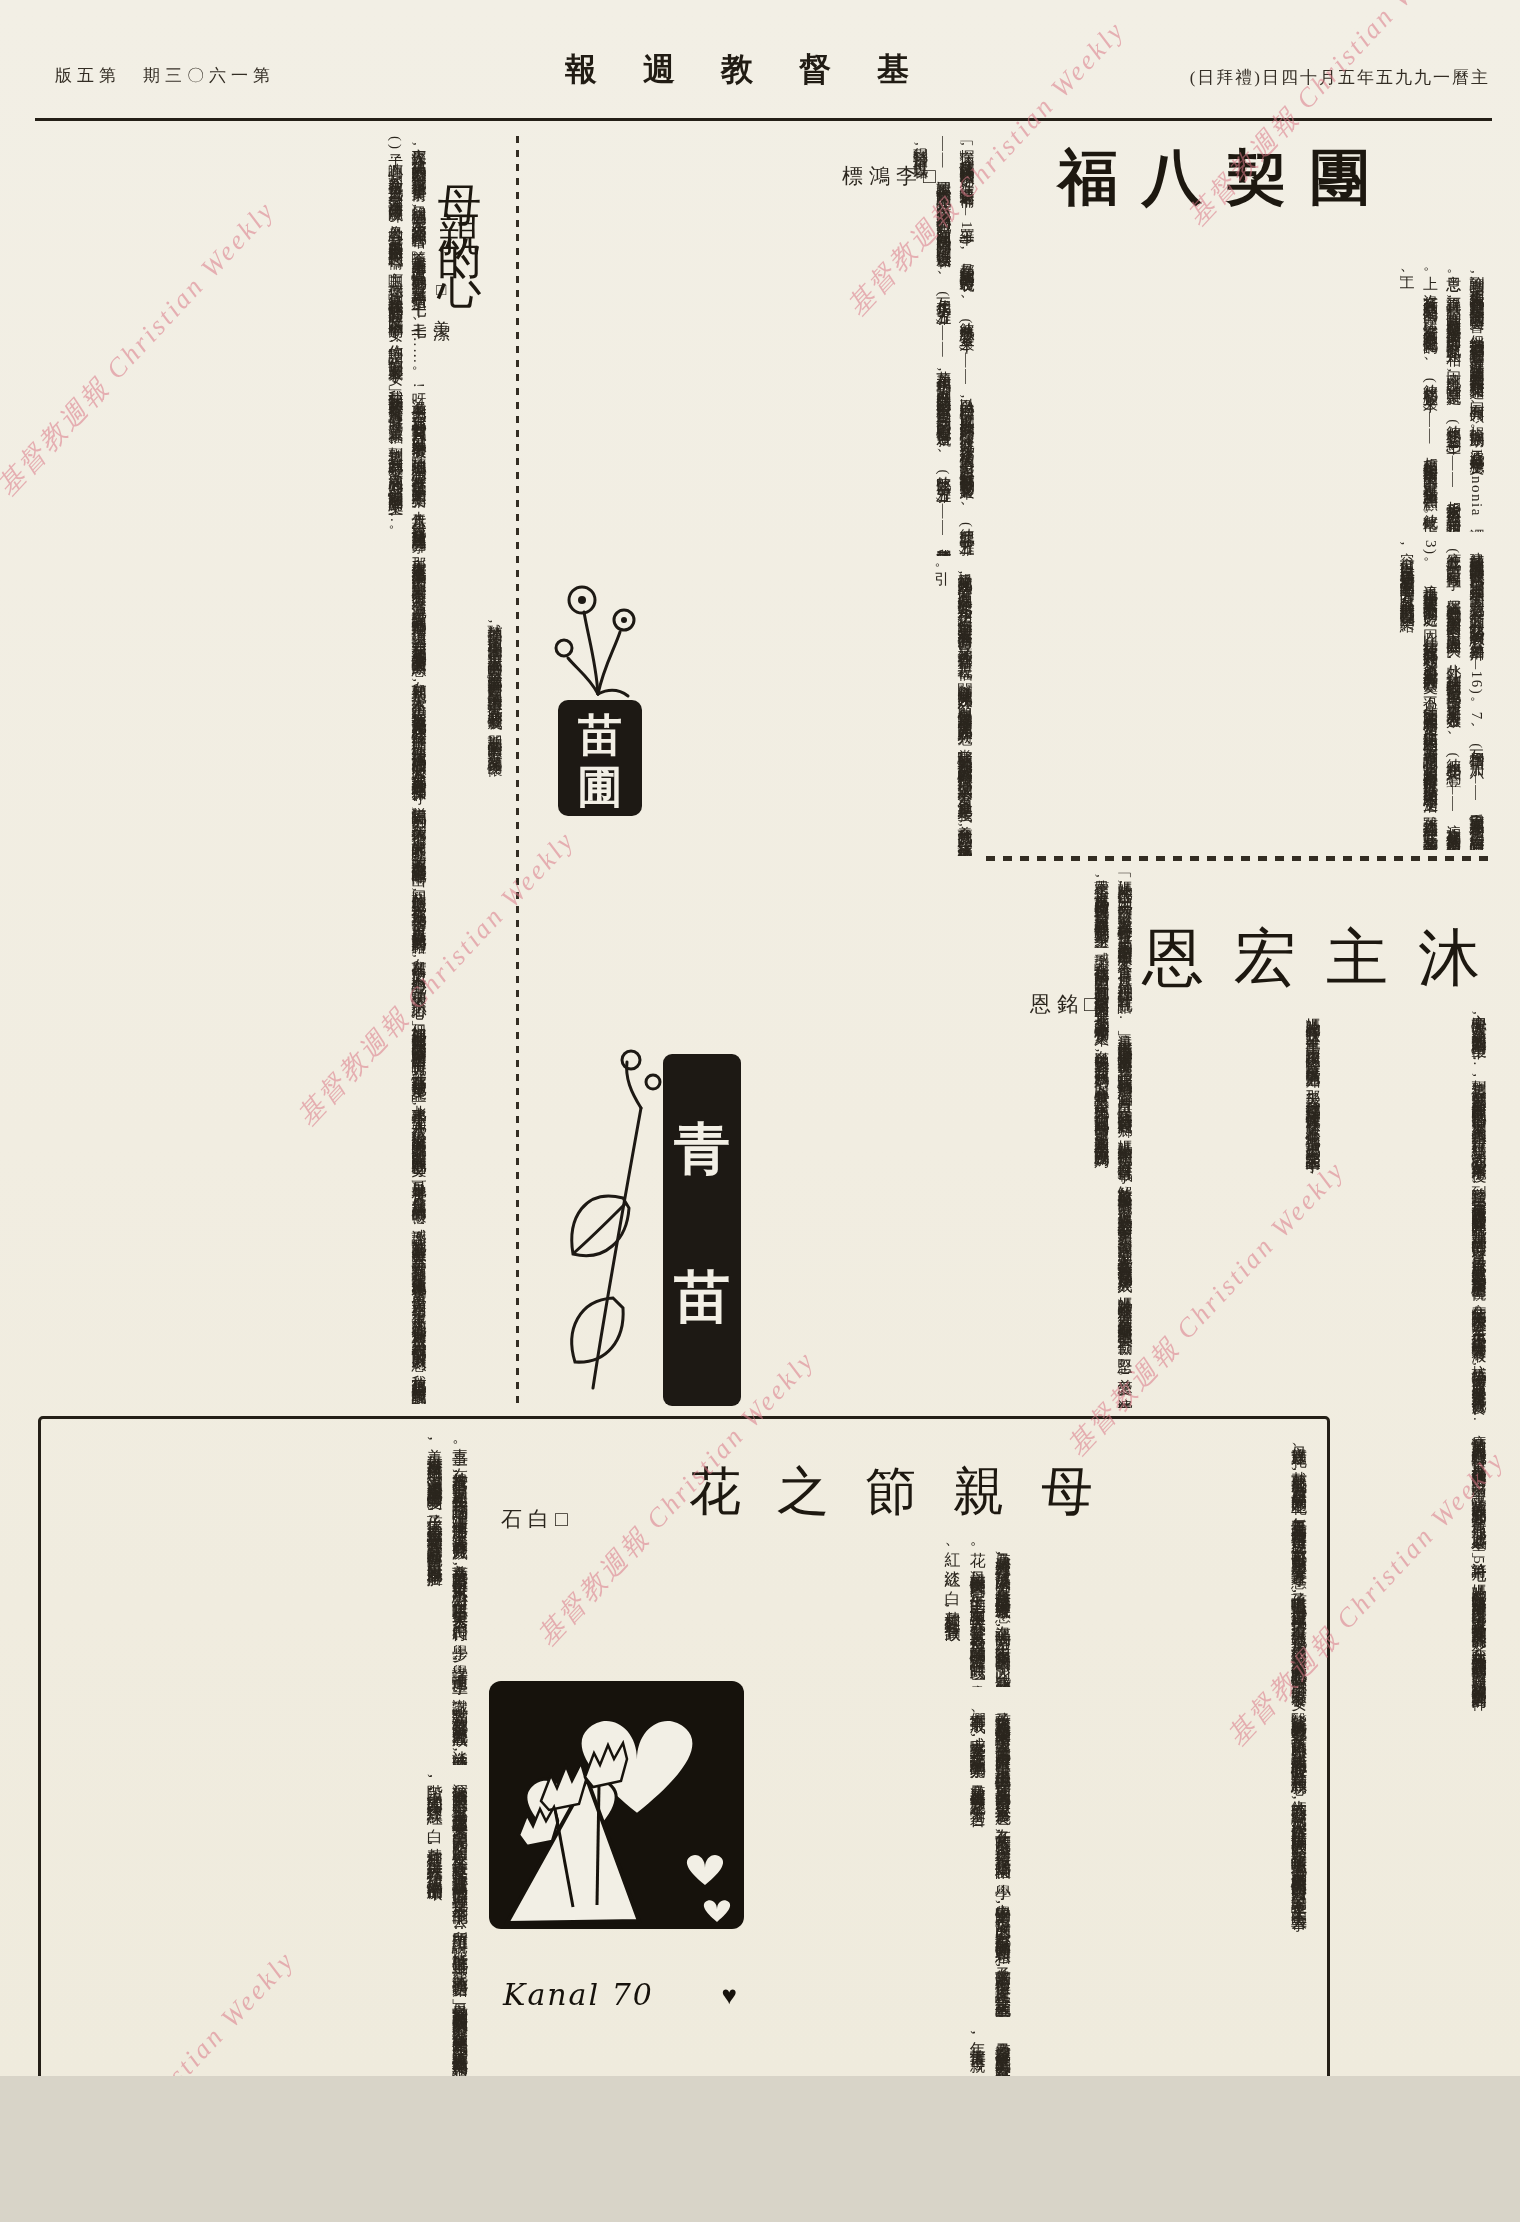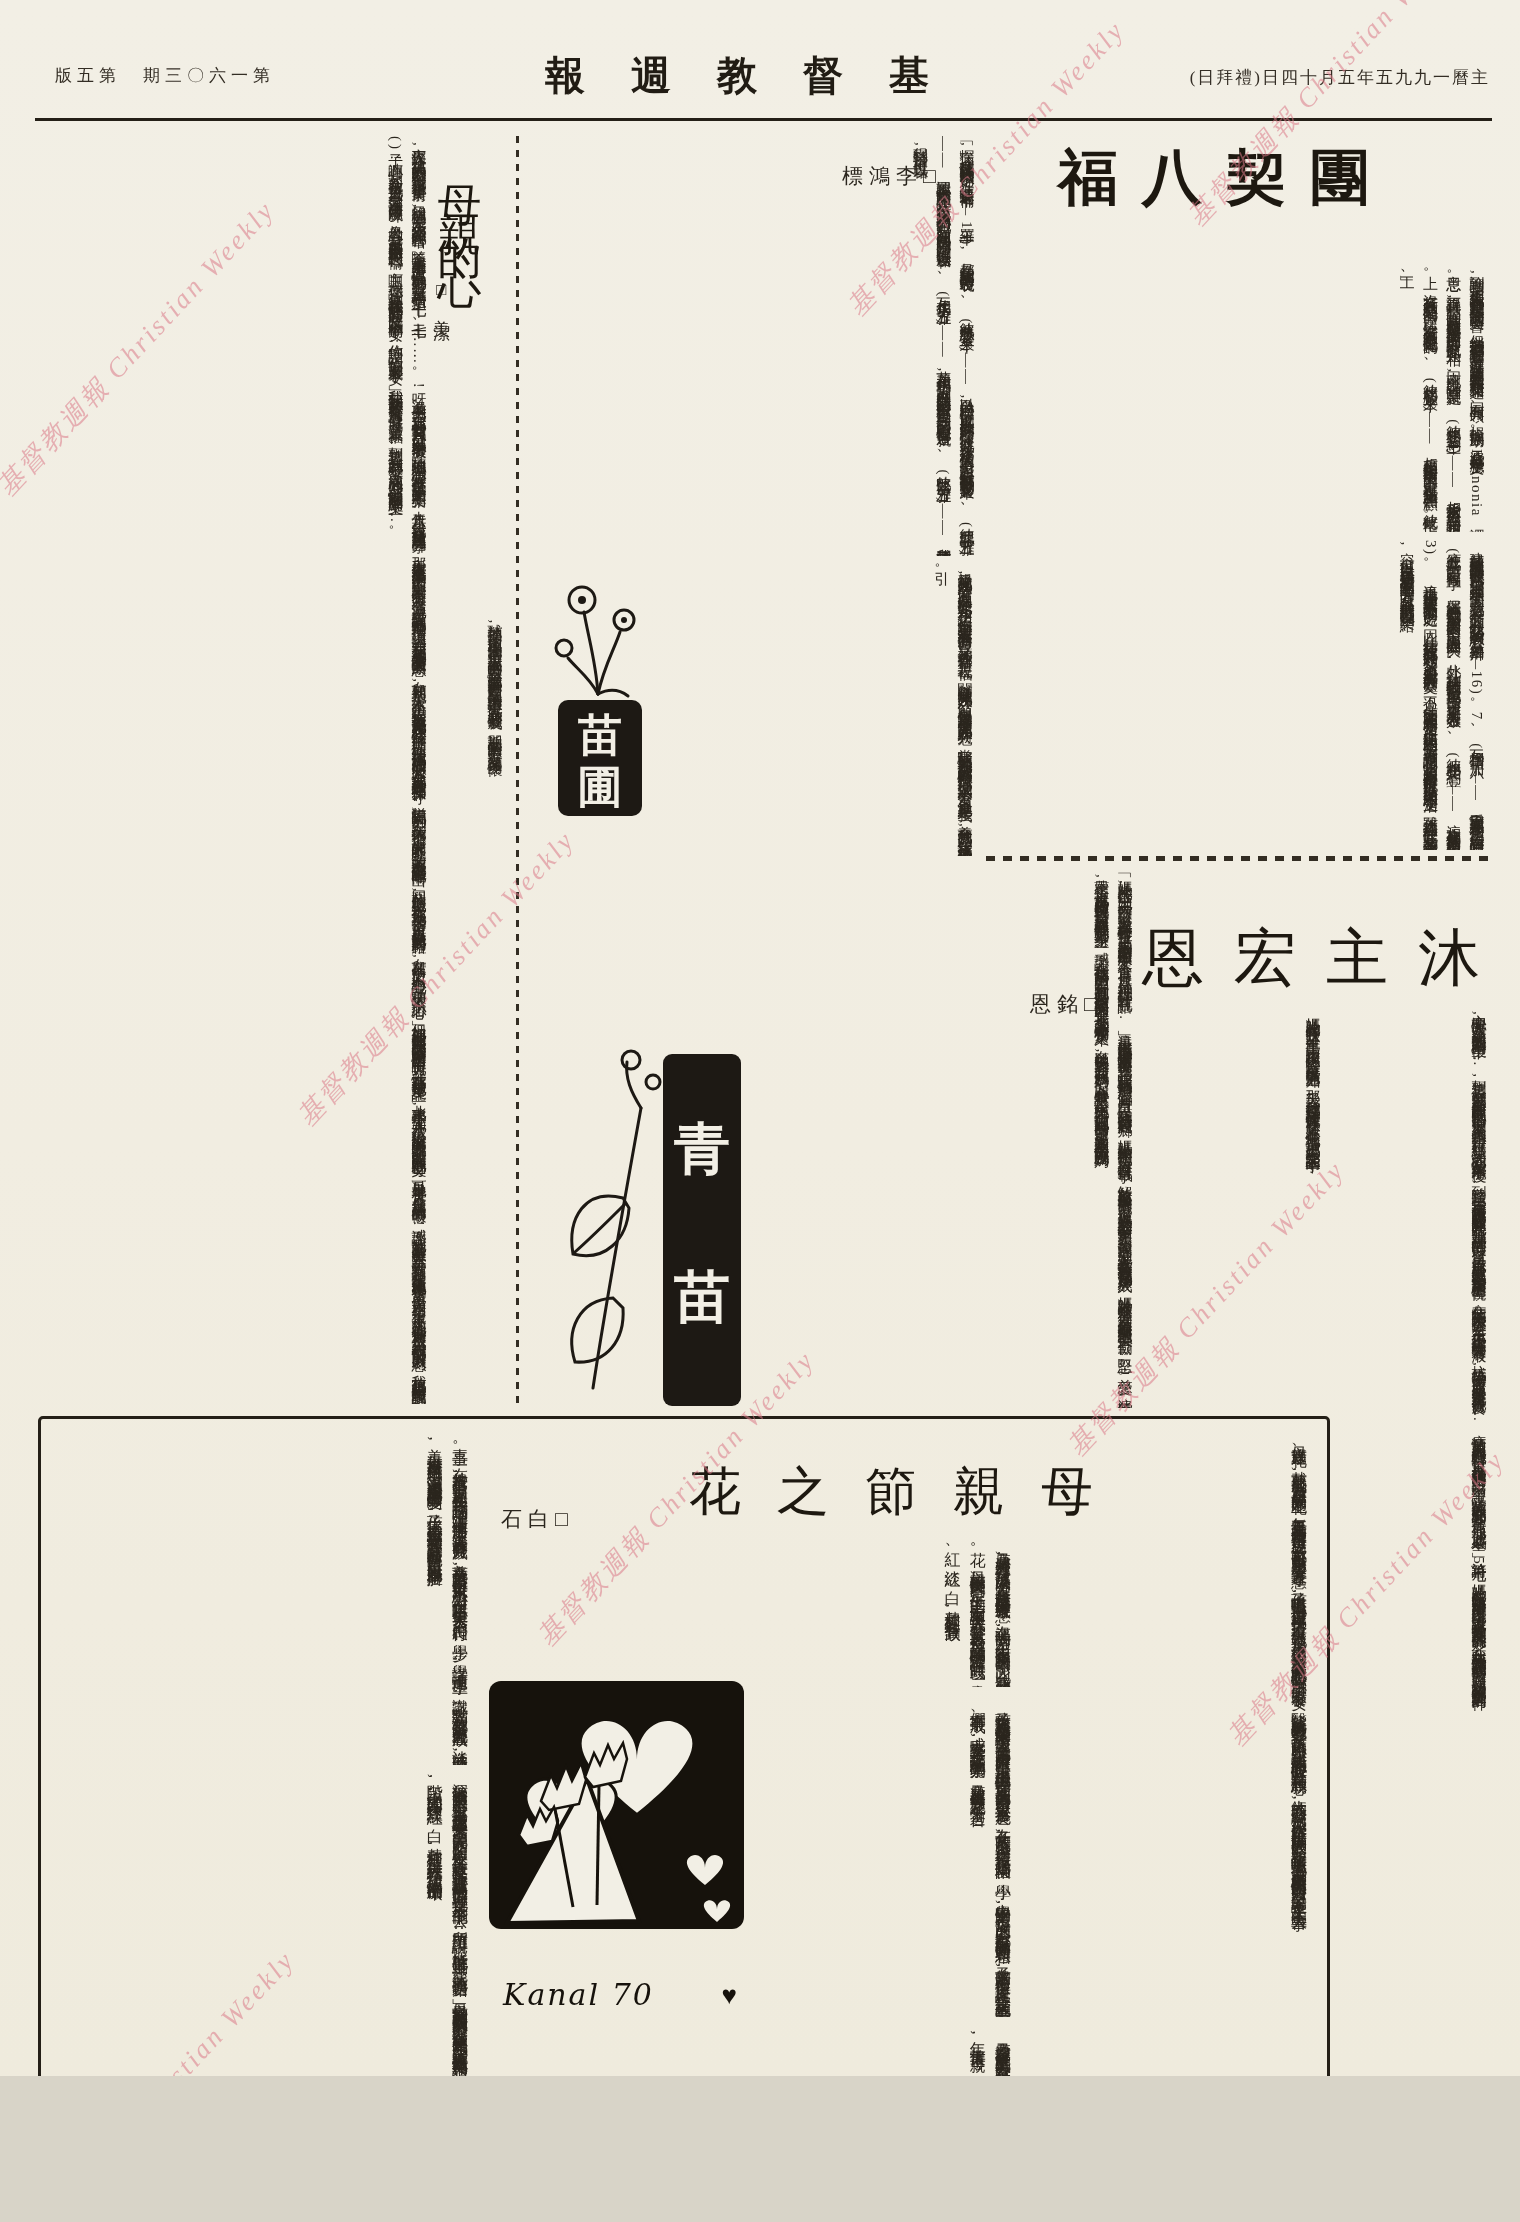--- a/index.html
+++ b/index.html
@@ -1,20 +1,20 @@
 <!DOCTYPE html>
 <html><head>
 <meta charset="utf-8">
 <style>
   html,body{margin:0;padding:0;}
   body{background:#d8d4c8;font-family:"Liberation Serif","DejaVu Serif",serif;}
   #page{position:relative;width:1520px;height:2076px;margin:0 auto;overflow:hidden;
         background:linear-gradient(180deg,#f2efe5 0%,#f1ede1 55%,#efebdd 100%);color:#2b261e;}
   .hdr-side{position:absolute;font-size:17px;letter-spacing:5px;color:#332d24;white-space:nowrap;}
-  #masthead{position:absolute;top:48px;left:50%;transform:translateX(-50%);font-size:40px;font-weight:bold;
+  #masthead{position:absolute;top:48px;left:50%;transform:translateX(-50%);font-size:32px;font-weight:bold;
             letter-spacing:46px;white-space:nowrap;color:#211c14;}
   #hdr-rule{position:absolute;left:35px;right:28px;top:118px;height:3px;background:#241f17;}
   .vtext{writing-mode:vertical-rl;font-size:15px;line-height:1.55;letter-spacing:1.5px;
          overflow:hidden;text-align:justify;color:#2b261e;}
   .vtext-box{font-size:16px;line-height:1.58;}
   .vtitle{writing-mode:vertical-rl;font-size:44px;letter-spacing:26px;color:#1d1810;}
   .vbyline{writing-mode:vertical-rl;font-size:17px;letter-spacing:6px;margin-top:26px;color:#2b261e;}
   .htitle{position:absolute;white-space:nowrap;color:#1d1810;}
   .hbyline{position:absolute;font-size:21px;letter-spacing:6px;white-space:nowrap;color:#2b261e;}
   .abs{position:absolute;}

